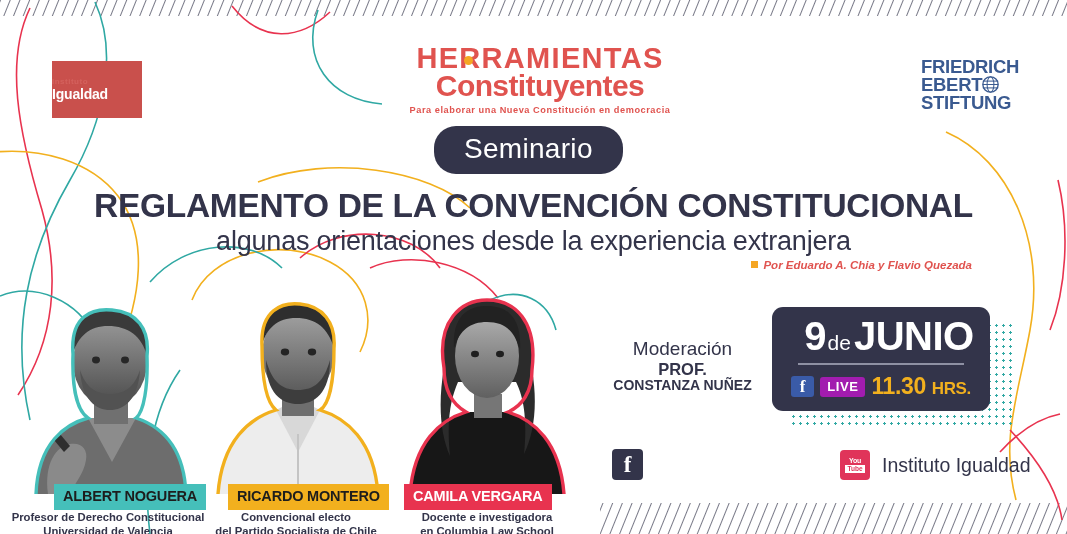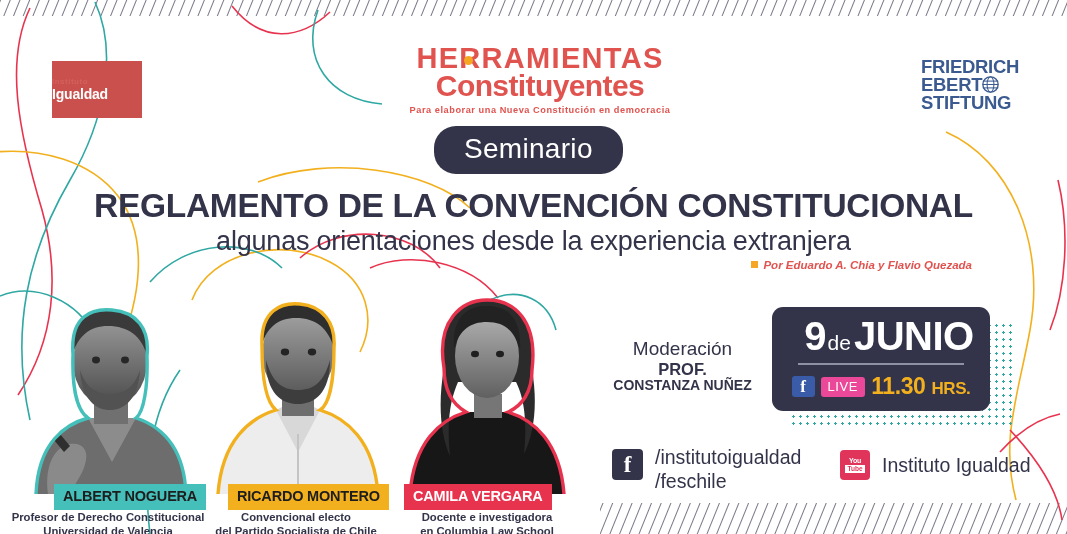--- a/index.html
+++ b/index.html
@@ -184,22 +184,22 @@
     border-radius:3px; position:relative;
   }
   #fb-chip span {
     position:absolute; left:0; top:0; width:100%; height:100%;
     color:#fff; font-size:17px; font-weight:bold;
     font-family:"Liberation Serif", serif;
     display:flex; align-items:center; justify-content:center;
     line-height:1;
   }
   #live-chip {
-    background:#ec4899; color:#fff;
-    font-size:13px; font-weight:normal; letter-spacing:.6px;
+    background:#a21caf; color:#fff;
+    font-size:13px; font-weight:bold; letter-spacing:.6px;
     padding:3px 7px 4px 7px; border-radius:3px; line-height:1;
   }
   #hora { color:#F2B01E; font-weight:bold; font-size:23px; letter-spacing:-.4px; }
   #hora .hrs { font-size:17px; }
 
   
   #social-fb {
     position:absolute; left:612px; top:446px;
     display:flex; align-items:flex-start; gap:12px;
   }
@@ -464,24 +464,20 @@
         <span class="hrs">HRS.</span>
       </div>
     </div>
   </div>
 
   <div id="fb-dots"></div>
   <div id="social-fb">
     <div id="fb-sq">
       <span>f</span>
     </div>
-    <div class="handles">
-      <div>/institutoigualdad</div>
-      <div>/feschile</div>
-    </div>
   </div>
 
   <div id="yt-dots"></div>
   <div id="social-yt">
     <div id="yt-sq">
       <div class="yt-t">You</div>
       <div class="yt-b">Tube</div>
     </div>
     <div id="yt-label">Instituto Igualdad</div>
   </div>

